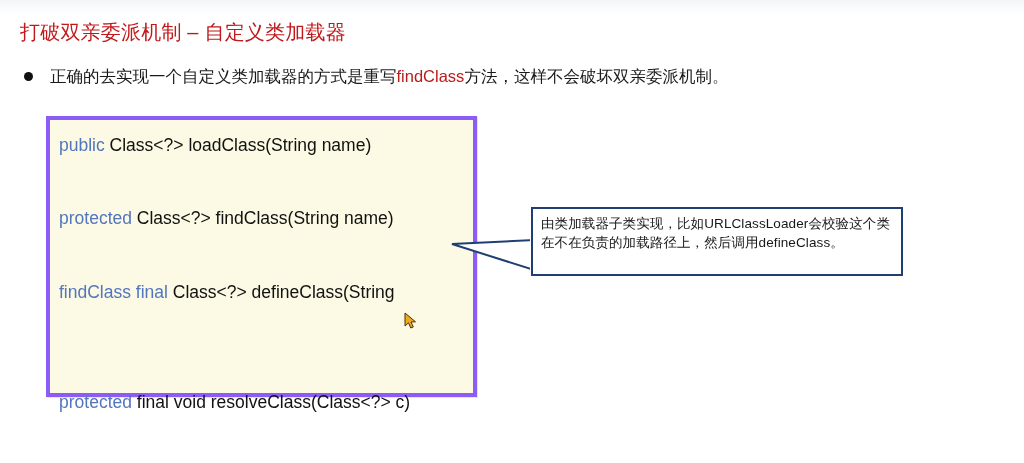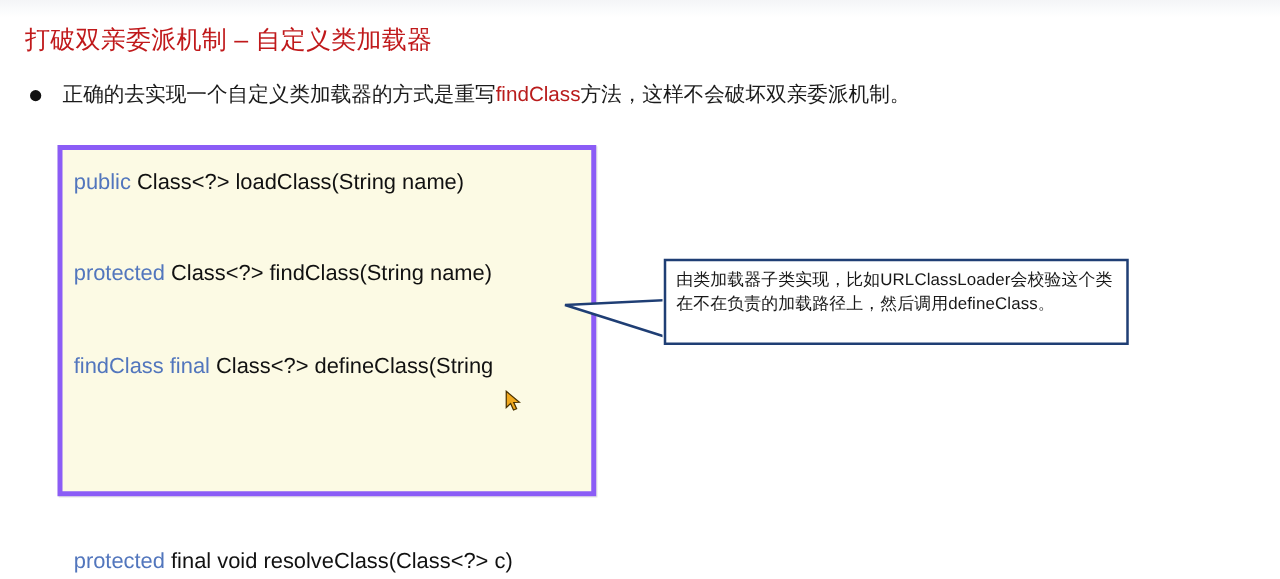--- a/index.html
+++ b/index.html
@@ -81,21 +81,21 @@
     font-size: 17.5px;
     line-height: 24px;
     color: #111111;
     white-space: nowrap;
   }
   .code-line .kw { color: #5276BD; }
   #code-line-1 { top: 13px; }
   #code-line-2 { top: 86px; }
   #code-line-3 { top: 160px; }
   #code-line-3b { top: 197px; }
-  #code-line-4 { top: 270px; margin-top: 46px; }
+  #code-line-4 { top: 270px; }
 
   
   #callout {
     position: absolute;
     left: 531px;
     top: 207px;
     width: 372px;
     height: 69px;
     background: #ffffff;
     border: 2px solid #1F3E74;

